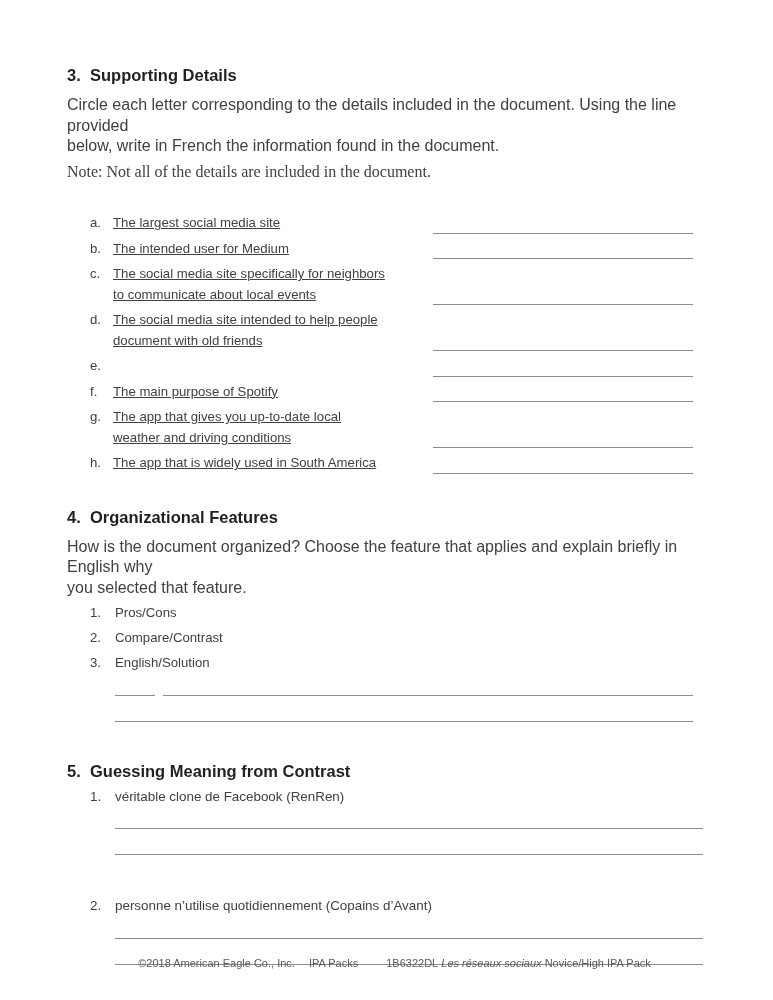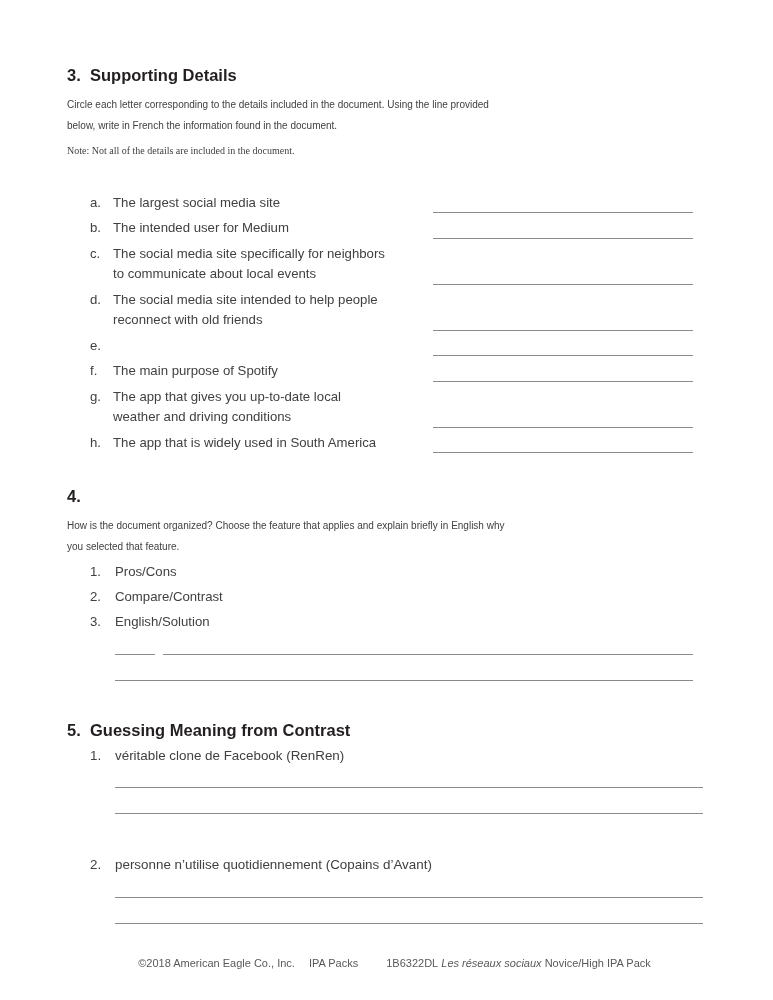--- a/index.html
+++ b/index.html
@@ -23,38 +23,38 @@
   .sec-heading {
     display: flex;
     font-size: 16.5px;
     font-weight: bold;
     color: #231f20;
     line-height: 22px;
   }
   .sec-heading .sec-num { flex: 0 0 23px; }
   .intro {
     margin-top: 9px;
-    font-size: 10px;
+    font-size: 16px;
     line-height: 20.5px;
     white-space: pre-line;
   }
   .note { margin-top: 5px; font-family: Liberation Serif, serif; }
 
   
   .sec3 { padding-top: 64px; }
   .detail-list { margin-top: 31px; }
   .detail-row {
     display: flex;
     align-items: flex-end;
     margin: 0 12px 5px 23px;
     font-size: 13.2px;
     line-height: 20.5px;
   }
   .letter { flex: 0 0 23px; align-self: flex-start; }
-  .item-text { flex: 0 0 302px; white-space: pre-line; align-self: flex-start; }
+  .item-text { flex: 0 0 302px; white-space: pre-line; align-self: flex-start; text-decoration: underline; }
   .answer-line {
     flex: 0 0 260px;
     margin-left: auto;
     height: 20px;
     border-bottom: 1px solid #8a8a8a;
   }
 
   
   .sec4 { padding-top: 27px; }
   .option-list { margin-top: 5px; }
@@ -150,21 +150,21 @@
         </div>
         <div class="detail-row">
           <span class="letter">c.</span>
           <span class="item-text">The social media site specifically for neighbors
 to communicate about local events</span>
           <span class="answer-line"></span>
         </div>
         <div class="detail-row">
           <span class="letter">d.</span>
           <span class="item-text">The social media site intended to help people
-reconnect with old friends</span>
+document with old friends</span>
           <span class="answer-line"></span>
         </div>
         <div class="detail-row">
           <span class="letter">e.</span>
           <span class="answer-line"></span>
         </div>
         <div class="detail-row">
           <span class="letter">f.</span>
           <span class="item-text">The main purpose of Spotify</span>
           <span class="answer-line"></span>
@@ -179,20 +179,21 @@
           <span class="letter">h.</span>
           <span class="item-text">The app that is widely used in South America</span>
           <span class="answer-line"></span>
         </div>
       </div>
     </section>
 
     <section class="sec4">
       <h2 class="sec-heading">
         <span class="sec-num">4.</span>
+        <span>Organizational Features</span>
       </h2>
       <p class="intro">How is the document organized? Choose the feature that applies and explain briefly in English why
 you selected that feature.</p>
 
       <div class="option-list">
         <div class="option-row">
           <span class="option-num">1.</span>
           <span>Pros/Cons</span>
         </div>
         <div class="option-row">

